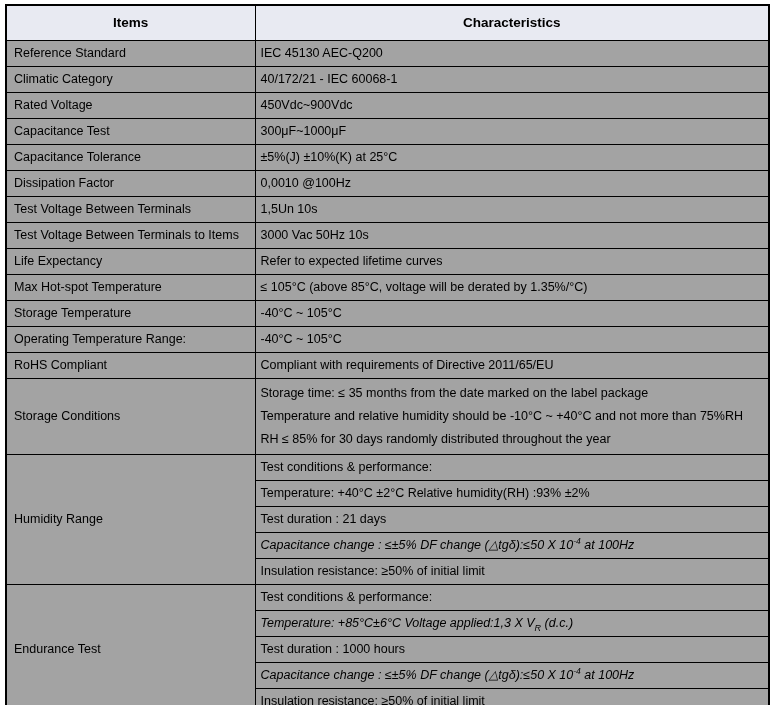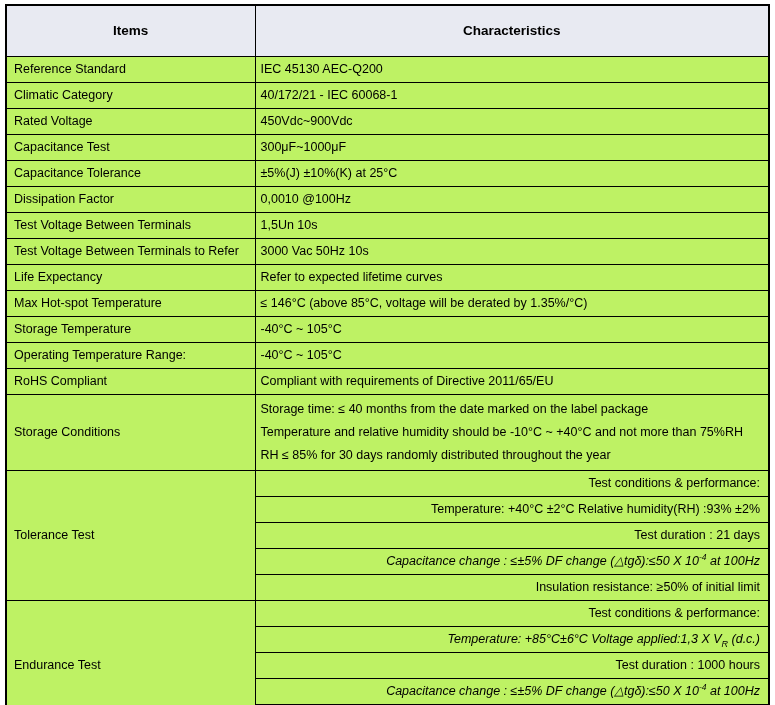--- a/index.html
+++ b/index.html
@@ -32,30 +32,30 @@
   table.spec col.c-item { width: 249px; }
   table.spec col.c-char { width: 514px; }
 
   table.spec th,
   table.spec td {
     border: 1px solid #000;
     font-size: 12.5px;
     line-height: 1.05;
     vertical-align: middle;
     font-weight: normal;
-    background: #bef264;
+    background: #a3a3a3;
   }
 
   table.spec thead th {
     background: #e8eaf2;
     text-align: center;
     font-weight: bold;
     font-size: 13.5px;
     height: 26px;
-    padding: 12px 4px;
+    padding: 4px 4px;
     border: 1px solid #000;
   }
 
   td.item-cell {
     padding: 0 0 0 7px;
     height: 25px;
   }
 
   td.char-cell {
     padding: 0 0 0 5px;
@@ -74,23 +74,22 @@
     padding: 3px 0 3px 5px;
   }
   .stack .ln {
     height: 23px;
     line-height: 23px;
     white-space: nowrap;
   }
 
   
   td.sub-cell {
-    padding: 0 8px 0 5px;
+    padding: 0 16px 0 5px;
     height: 25px;
-    text-align: right;
   }
 
   sup.sup { font-size: 8.5px; vertical-align: super; line-height: 0; }
   sub.sub { font-size: 9px; vertical-align: sub; line-height: 0; }
 
   .nowrap { white-space: nowrap; font-style: italic; }
 </style>
 </head>
 <body>
 
@@ -130,55 +129,55 @@
       </tr>
       <tr>
         <td class="item-cell">Dissipation Factor</td>
         <td class="char-cell">0,0010 @100Hz</td>
       </tr>
       <tr>
         <td class="item-cell">Test Voltage Between Terminals</td>
         <td class="char-cell">1,5Un 10s</td>
       </tr>
       <tr>
-        <td class="item-cell">Test Voltage Between Terminals to Refer</td>
+        <td class="item-cell">Test Voltage Between Terminals to Items</td>
         <td class="char-cell">3000 Vac  50Hz 10s</td>
       </tr>
       <tr>
         <td class="item-cell">Life Expectancy</td>
         <td class="char-cell">Refer to expected lifetime curves</td>
       </tr>
       <tr>
         <td class="item-cell">Max Hot-spot Temperature</td>
-        <td class="char-cell">≤ 146°C  (above 85°C, voltage will be derated by 1.35%/°C)</td>
+        <td class="char-cell">≤ 105°C  (above 85°C, voltage will be derated by 1.35%/°C)</td>
       </tr>
       <tr>
         <td class="item-cell">Storage Temperature</td>
         <td class="char-cell">-40°C ~ 105°C</td>
       </tr>
       <tr>
         <td class="item-cell">Operating Temperature Range:</td>
         <td class="char-cell">-40°C ~ 105°C</td>
       </tr>
       <tr>
         <td class="item-cell">RoHS Compliant</td>
         <td class="char-cell">Compliant with  requirements of Directive 2011/65/EU</td>
       </tr>
 
       <tr>
         <td class="group-label">Storage Conditions</td>
         <td class="stack">
-          <div class="ln">Storage time: ≤ 40 months from the date marked on the label package</div>
+          <div class="ln">Storage time: ≤ 35 months from the date marked on the label package</div>
           <div class="ln">Temperature and relative humidity should be -10°C ~ +40°C and not more than 75%RH</div>
           <div class="ln">RH ≤ 85% for 30 days randomly distributed throughout the year</div>
         </td>
       </tr>
 
       <tr>
-        <td class="group-label" rowspan="5">Tolerance Test</td>
+        <td class="group-label" rowspan="5">Humidity Range</td>
         <td class="sub-cell">Test conditions &amp; performance:</td>
       </tr>
       <tr>
         <td class="sub-cell">Temperature: +40°C ±2°C    Relative humidity(RH) :93% ±2%</td>
       </tr>
       <tr>
         <td class="sub-cell">Test duration : 21 days</td>
       </tr>
       <tr>
         <td class="sub-cell nowrap">

